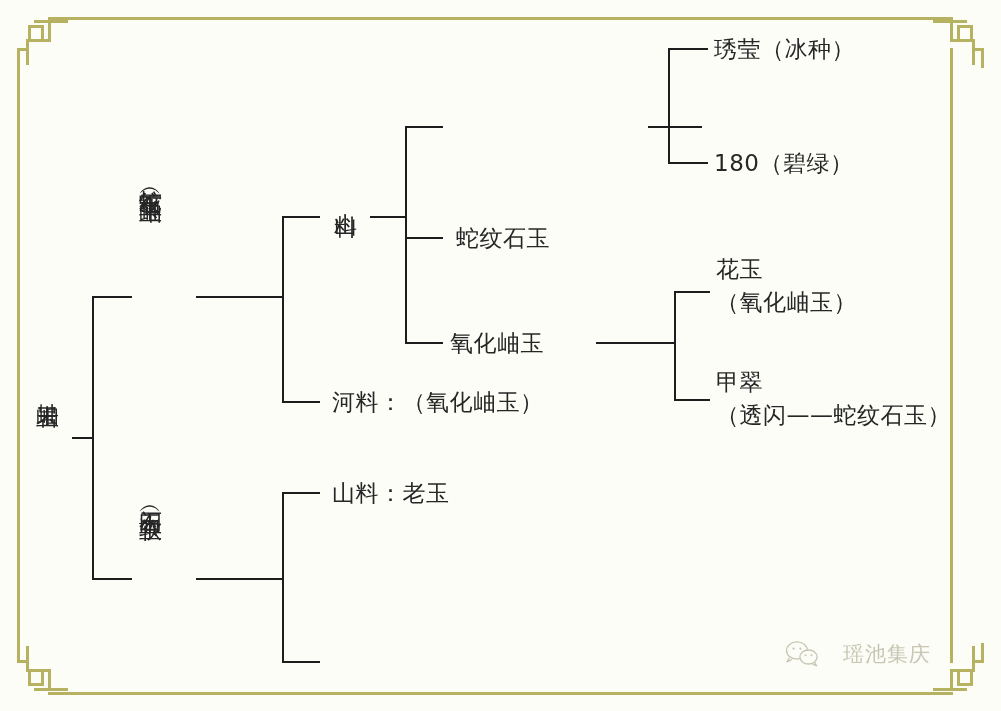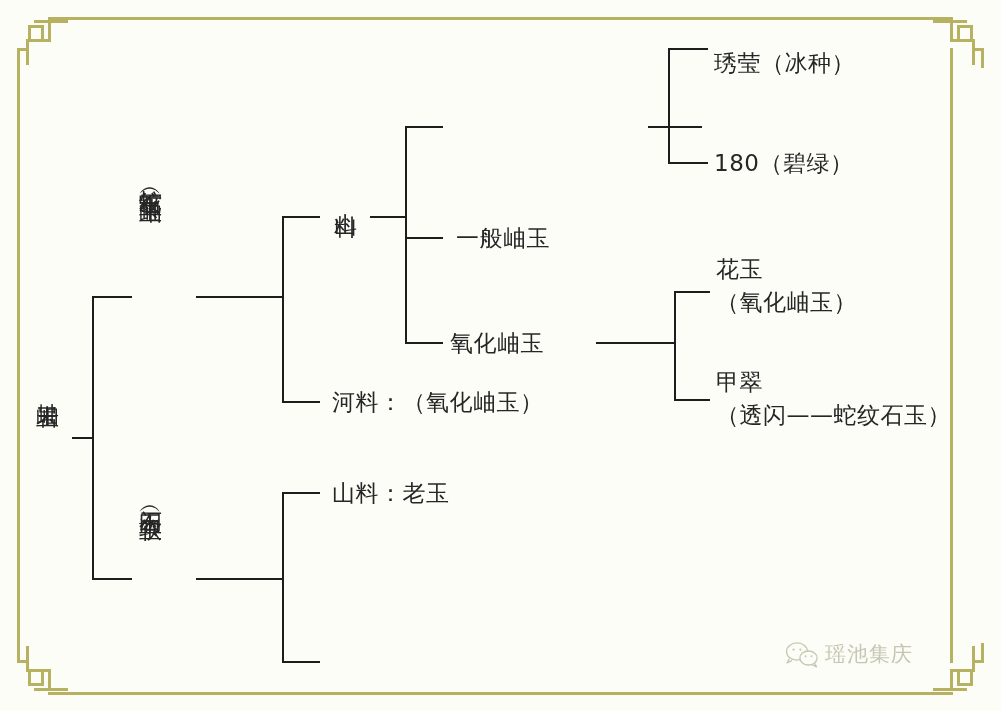--- a/index.html
+++ b/index.html
@@ -56,22 +56,22 @@
   }
   .h { height: 2px; }
   .v-line { width: 2px; }
 
   
   #watermark {
     position: absolute;
     left: 785px;
     top: 640px;
     display: flex;
-    align-items: flex-end;
-    gap: 6px;
+    align-items: flex-start;
+    gap: 24px;
     opacity: 0.55;
   }
   #watermark .wm-text {
     font-size: 21px;
     color: #9a9a7a;
     letter-spacing: 1px;
     white-space: nowrap;
   }
   .wechat-glyph { display: block; }
 </style>
@@ -154,25 +154,25 @@
   <div class="h" style="left:405px; top:126px; width:38px;"></div>
   <div class="h" style="left:405px; top:237px; width:38px;"></div>
   <div class="h" style="left:405px; top:342px; width:38px;"></div>
 
 
   <div class="h" style="left:648px; top:126px; width:54px;"></div>
   <div class="v-line" style="left:668px; top:48px;  height:116px;"></div>
   <div class="h" style="left:668px; top:48px;  width:40px;"></div>
   <div class="h" style="left:668px; top:162px; width:40px;"></div>
 
-  <div class="node" style="left:714px; top:35px;margin-top:14px;">琇莹（冰种）</div>
+  <div class="node" style="left:714px; top:35px;">琇莹（冰种）</div>
 
   <div class="node" style="left:714px; top:149px;text-align:right;">180（碧绿）</div>
 
-  <div class="node" style="left:456px; top:224px;">一般岫玉</div>
+  <div class="node" style="left:456px; top:224px;">蛇纹石玉</div>
 
   <div class="node" style="left:450px; top:329px;">氧化岫玉</div>
 
   <div class="h" style="left:596px; top:342px; width:78px;"></div>
   <div class="v-line" style="left:674px; top:291px; height:110px;"></div>
   <div class="h" style="left:674px; top:291px; width:36px;"></div>
   <div class="h" style="left:674px; top:399px; width:36px;"></div>
 
   <div class="node two-line" style="left:716px; top:253px;">
     <span>花玉</span>

